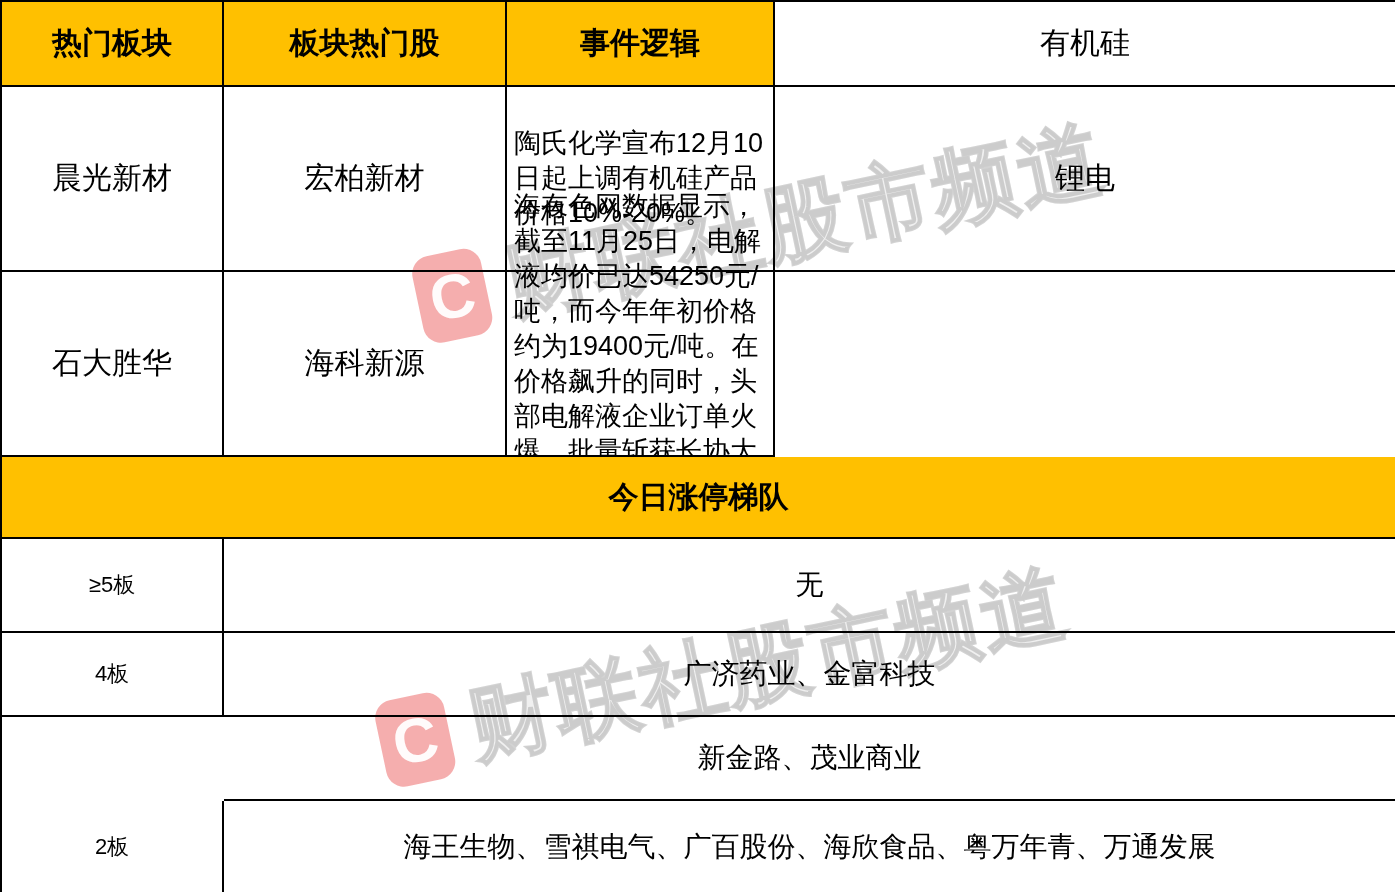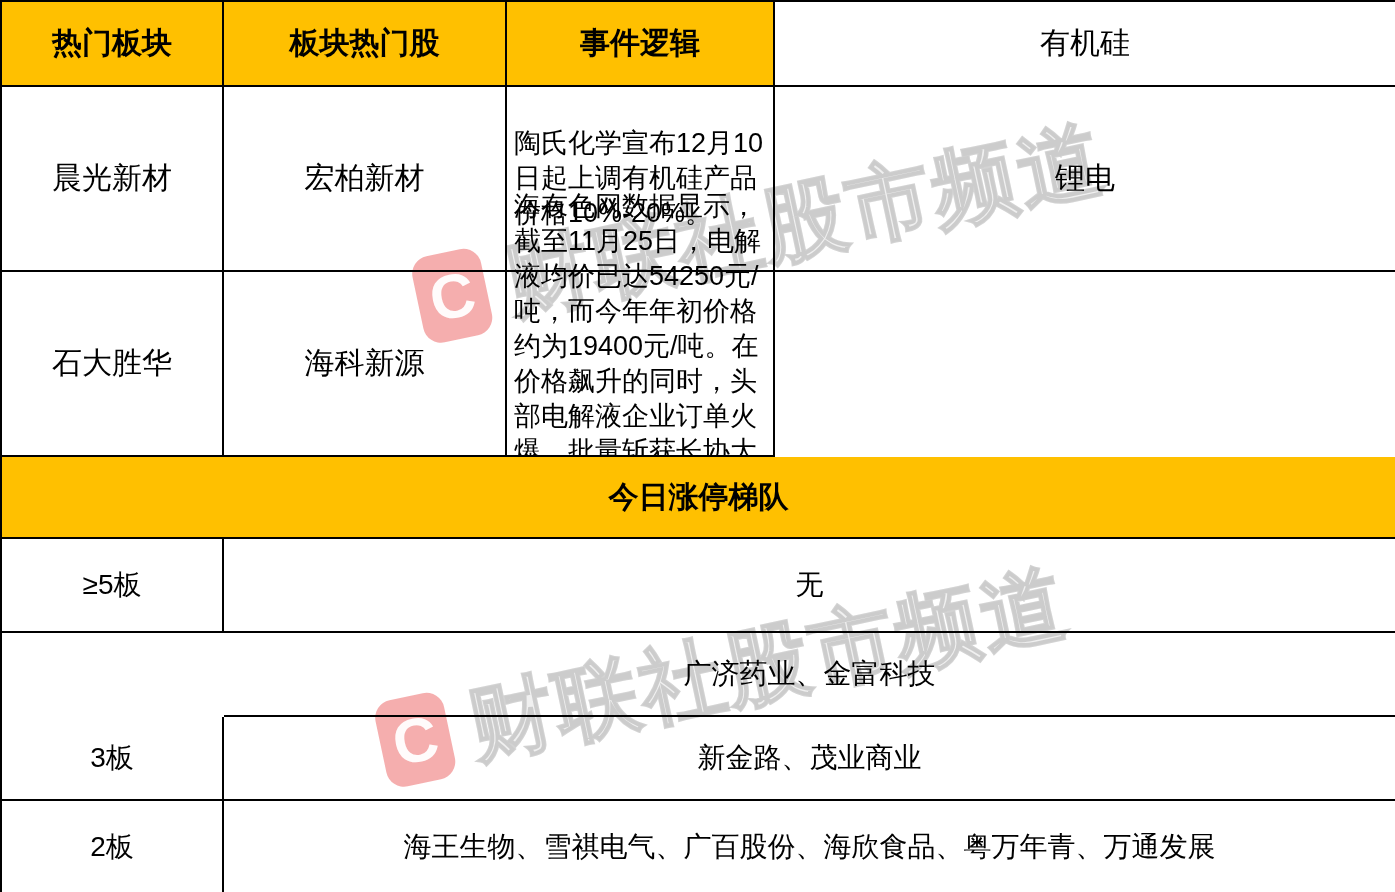--- a/index.html
+++ b/index.html
@@ -28,21 +28,21 @@
     font-family:"Liberation Serif","DejaVu Serif",serif;
     font-weight:bold;font-size:30px;
   }
   .name{font-size:30px;}
   .event{
     justify-content:flex-start;text-align:left;
     font-size:27px;line-height:35px;padding:2px 7px;
   }
   .span-all{grid-column:1 / -1;}
   .span-rest{grid-column:2 / -1;}
-  .level{font-size:28px;}
+  .level{font-size:22px;}
   .stocks{font-size:28px;}
 
   
   .wm{
     position:absolute;display:flex;align-items:center;gap:22px;
     transform:rotate(-12deg);transform-origin:left center;
     z-index:-1;pointer-events:none;
   }
   .wm1{left:418px;top:246px;}
   .wm2{left:381px;top:690px;}
@@ -87,21 +87,21 @@
   <div class="cell name">锂电</div>
   <div class="cell name">石大胜华</div>
   <div class="cell name">海科新源</div>
   <div class="cell event">海有色网数据显示，截至11月25日，电解液均价已达54250元/吨，而今年年初价格约为19400元/吨。在价格飙升的同时，头部电解液企业订单火爆，批量斩获长协大单，其中部分企业订单更是排至2028年。</div>
 
   <div class="cell hdr span-all">今日涨停梯队</div>
 
   <div class="cell level">≥5板</div>
   <div class="cell stocks span-rest">无</div>
 
+  <div class="cell level">4板</div>
   <div class="cell stocks span-rest">广济药业、金富科技</div>
 
-  <div class="cell level">3板</div>
   <div class="cell stocks span-rest">新金路、茂业商业</div>
 
   <div class="cell level">2板</div>
   <div class="cell stocks span-rest">海王生物、雪祺电气、广百股份、海欣食品、粤万年青、万通发展</div>
 
 </div>
 
 </body></html>

